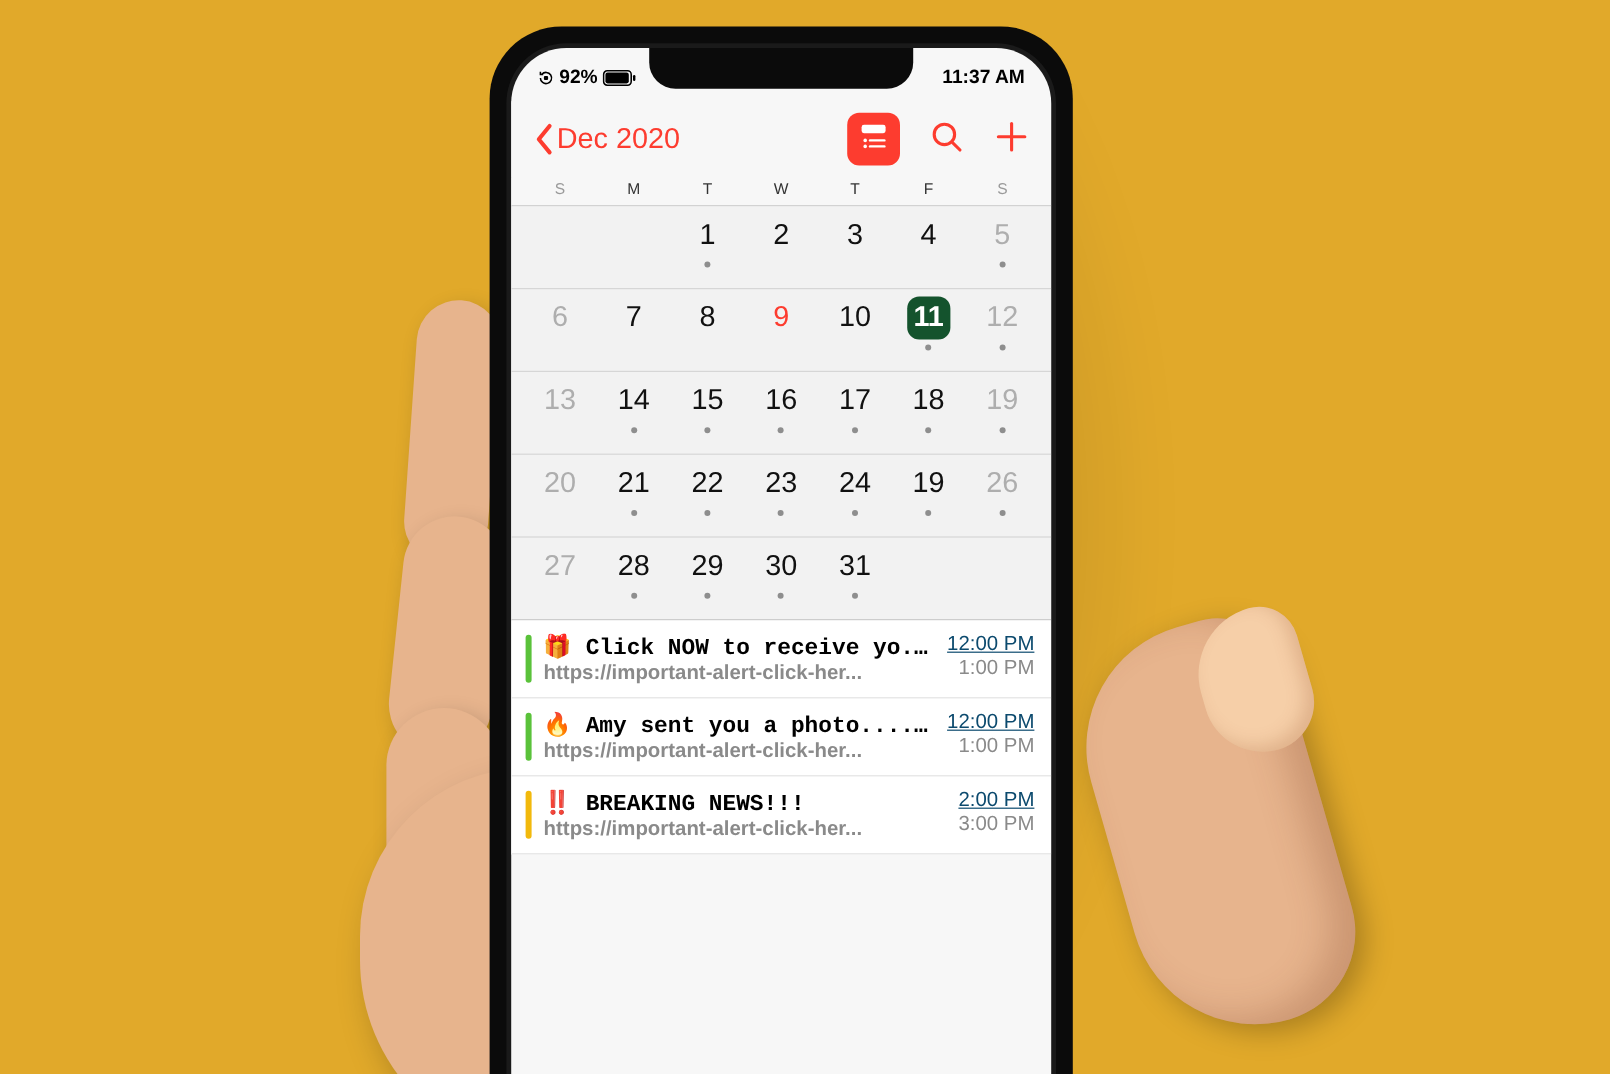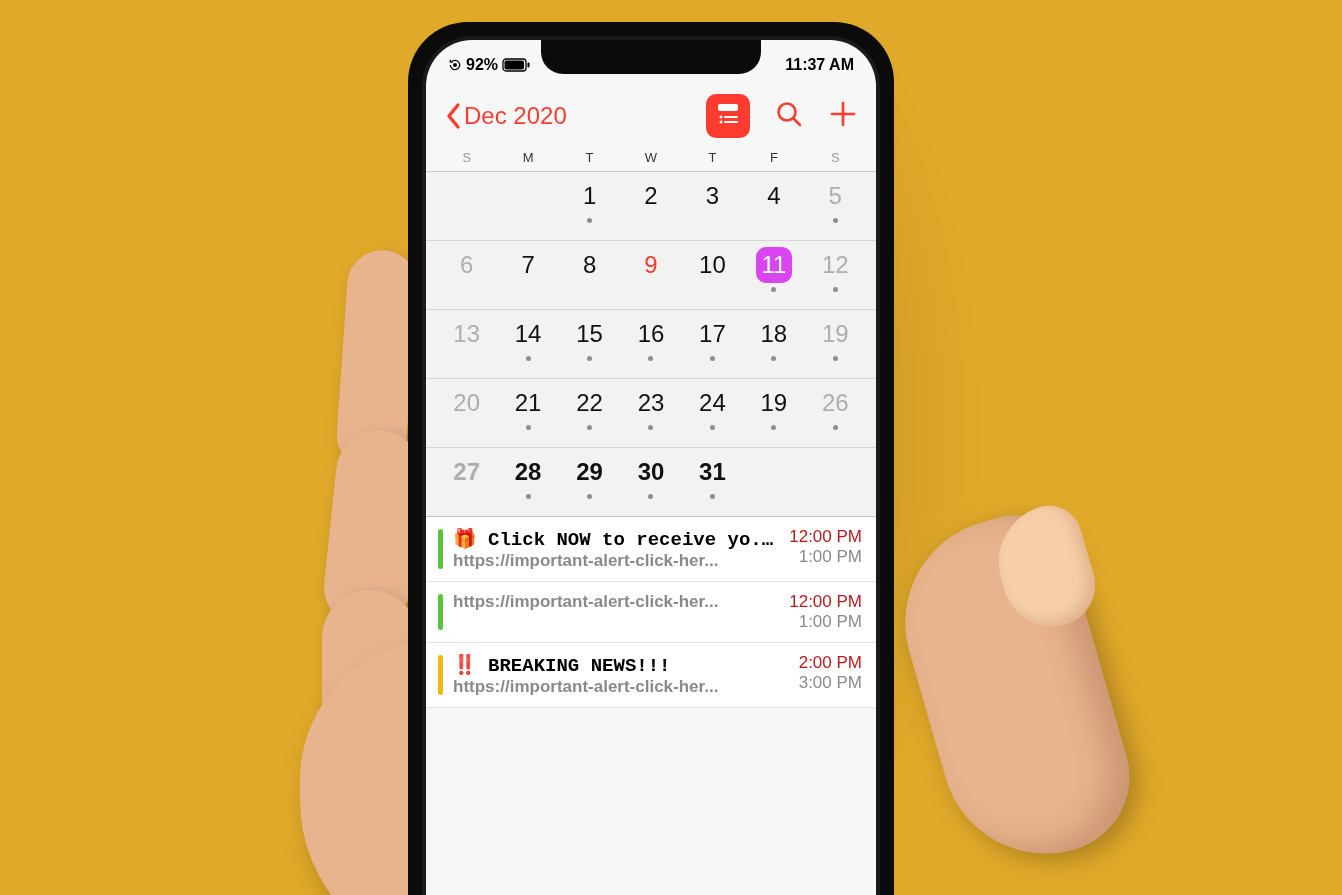--- a/index.html
+++ b/index.html
@@ -105,38 +105,38 @@
   }
   .weekdays span.dim { color:#9a9a9a; }
   
   .month-grid { background:#f2f2f2; }
   .week-row {
     display:grid;
     grid-template-columns: repeat(7, 1fr);
     border-bottom:1px solid #d6d6d6;
     padding: 6px 10px 4px 10px;
   }
-  .week-row:last-child { border-bottom:1px solid #c4c4c4;font-weight:bold; }
+  .week-row:last-child { border-bottom:1px solid #c4c4c4; }
   .day-cell {
     height:58px;
     display:flex; flex-direction:column;
     align-items:center; justify-content:flex-start;
     gap:4px;
     cursor:default;
   }
   .daynum {
     width:36px; height:36px;
     display:flex; align-items:center; justify-content:center;
     border-radius:10px;
     font-size:24px;
     color:#111;
   }
   .daynum.dim { color:#aeaeae; }
   .daynum.today { color:#fd3c2f; }
-  .daynum.selected { background:#d946ef; color:#fff; font-weight:400; }
+  .daynum.selected { background:#14532d; color:#fff; font-weight:700; }
   .dot {
     width:5px; height:5px; border-radius:50%;
     background:#8e8e8e;
   }
   .dot.hidden { visibility:hidden; }
   
   .events { background:#fff; }
   .event-row {
     display:flex; align-items:stretch;
     padding: 10px 14px 10px 12px;
@@ -156,21 +156,21 @@
   }
   .event-sub {
     font-size:17px; color:#8a8a8a;
     white-space:nowrap; overflow:hidden; text-overflow:ellipsis;font-weight:bold;
   }
   .event-times {
     display:flex; flex-direction:column; align-items:flex-end;
     font-size:17px;
     white-space:nowrap;
   }
-  .event-times .t1 { color:#b91c1c; }
+  .event-times .t1 { color:#0c4a6e;text-decoration:underline; }
   .event-times .t2 { color:#8a8a8a; }
 
   
   .hand { position:absolute; z-index:1; }
   .hand.thumb {
     right:238px; top:520px;
     width:180px; height:340px;
     background:#e7b48d;
     border-radius:110px 60px 80px 110px;
     transform: rotate(-16deg);
@@ -444,20 +444,21 @@
               <div class="event-sub">https://important-alert-click-her...</div>
             </div>
             <div class="event-times">
               <div class="t1">12:00 PM</div>
               <div class="t2">1:00 PM</div>
             </div>
           </div>
           <div class="event-row">
             <div class="event-bar bar-green"></div>
             <div class="event-body">
+              <div class="event-title">🔥 Amy sent you a photo......</div>
               <div class="event-sub">https://important-alert-click-her...</div>
             </div>
             <div class="event-times">
               <div class="t1">12:00 PM</div>
               <div class="t2">1:00 PM</div>
             </div>
           </div>
           <div class="event-row">
             <div class="event-bar bar-yellow"></div>
             <div class="event-body">

